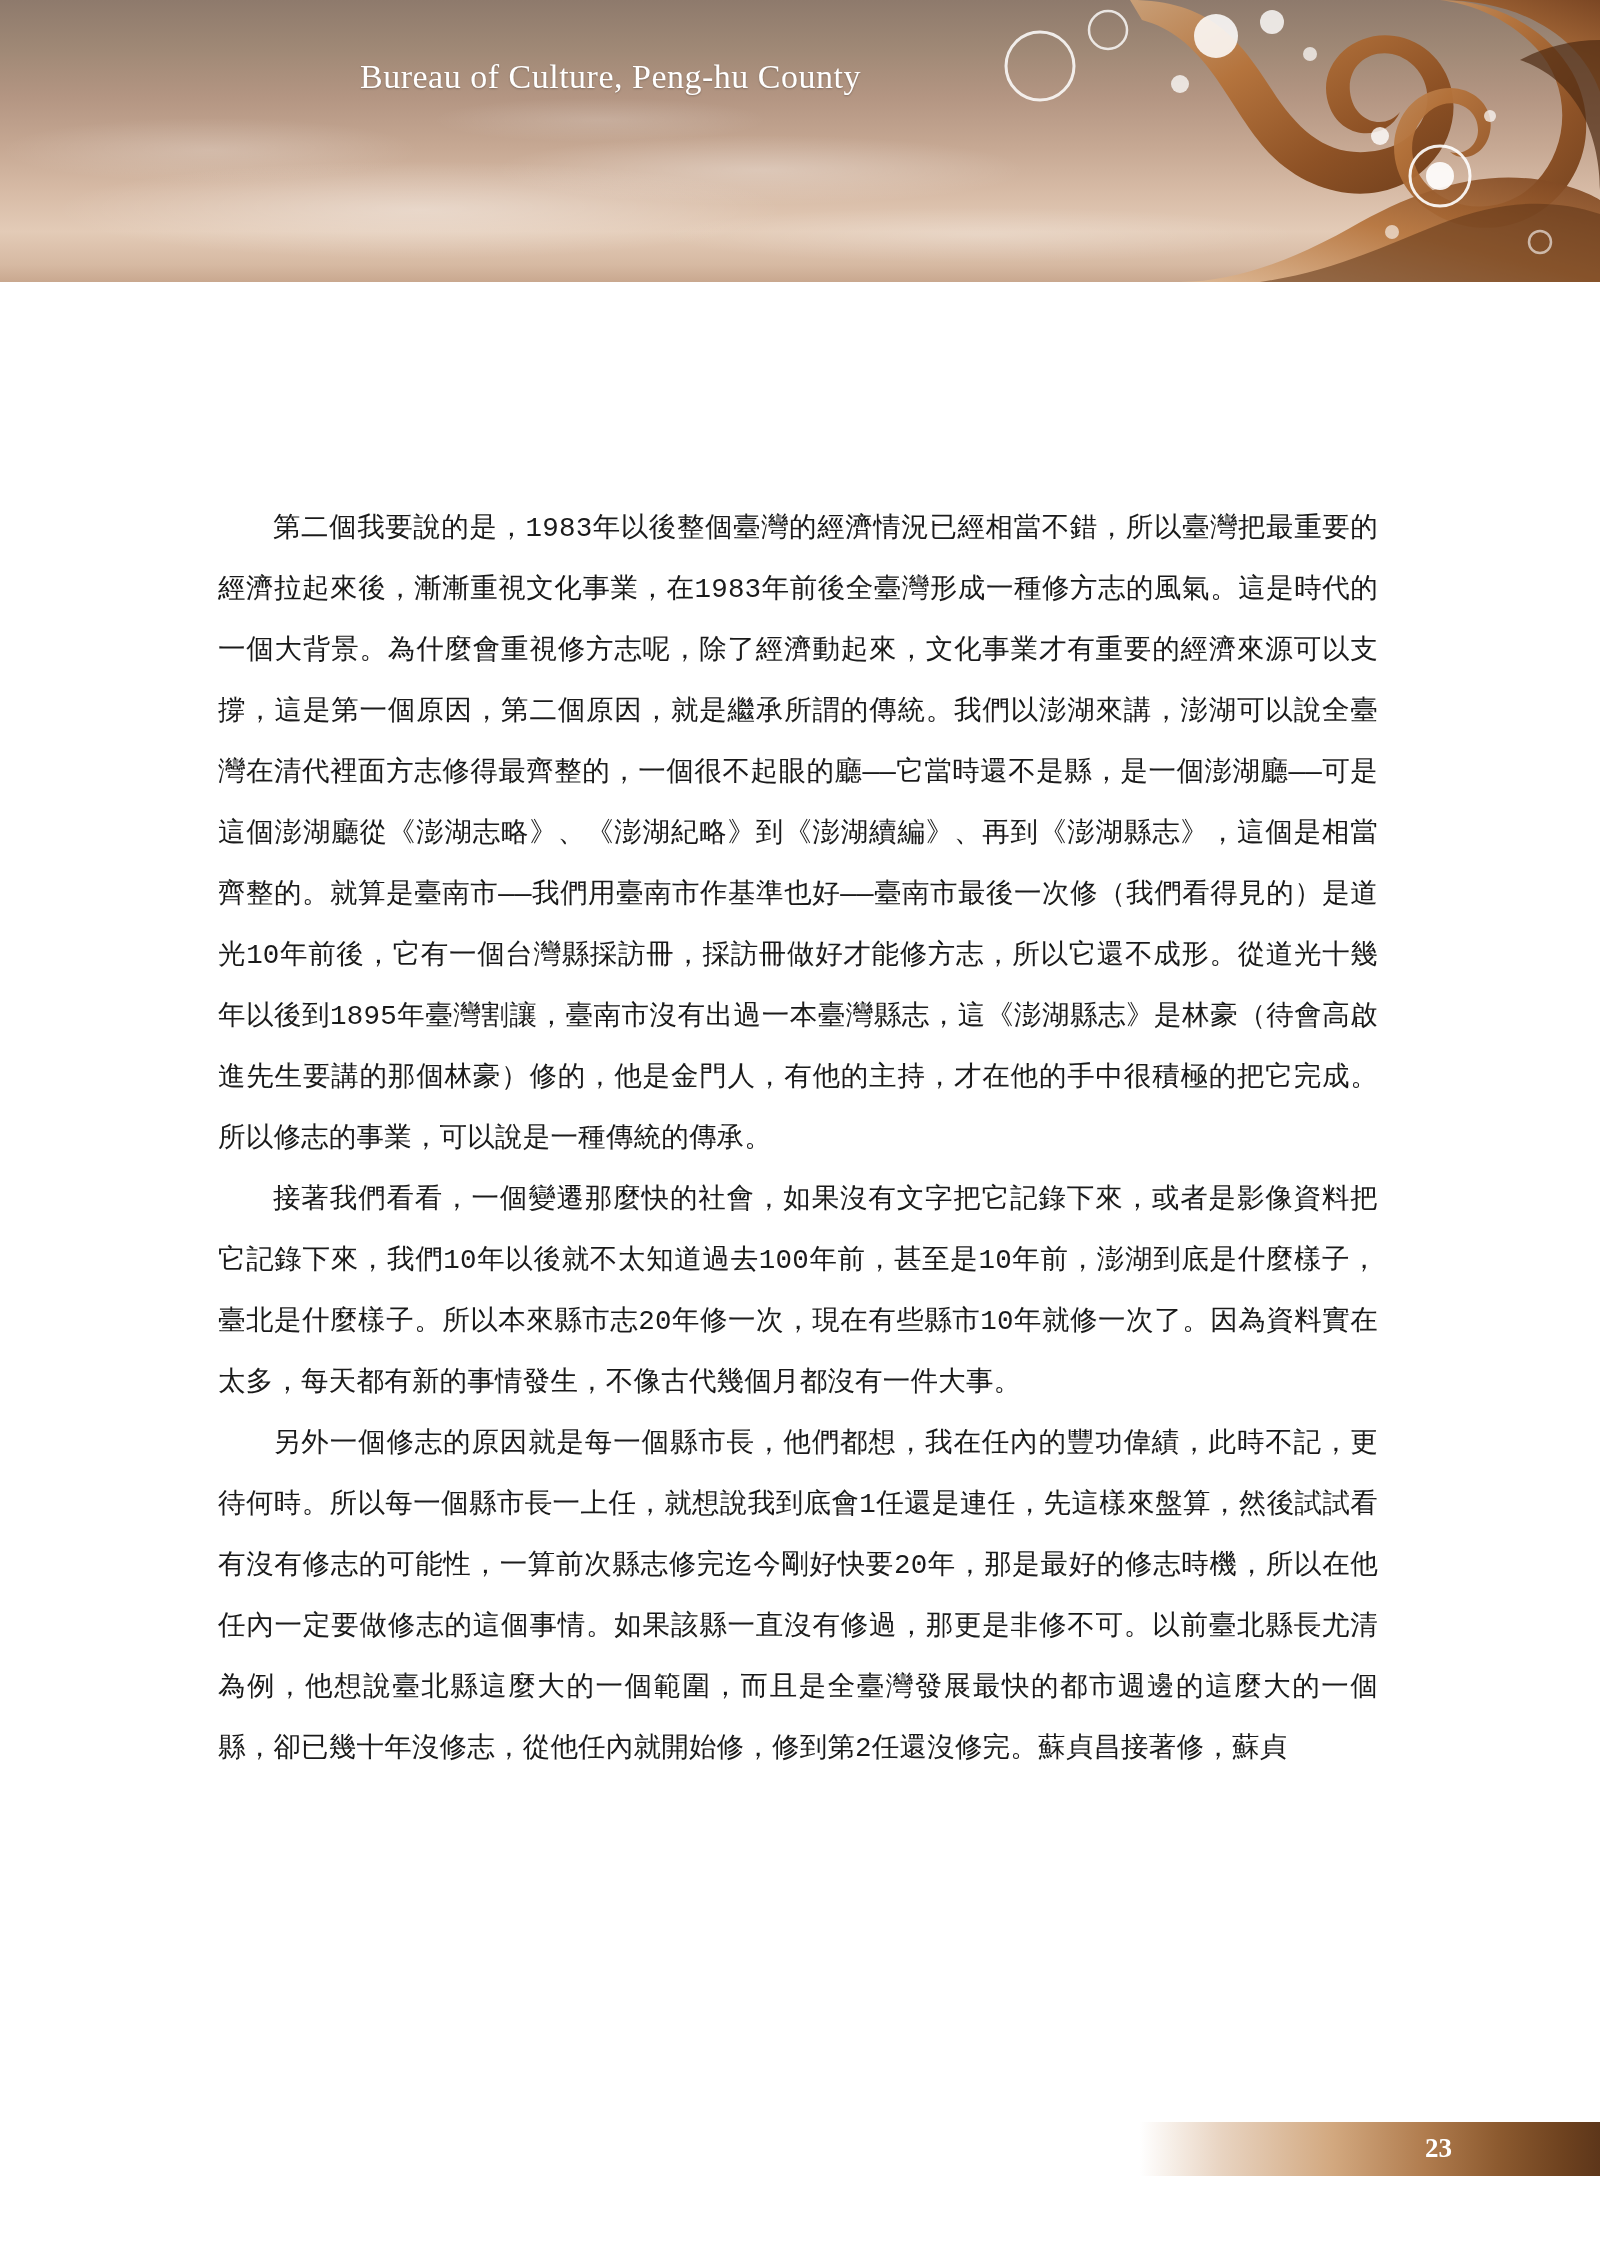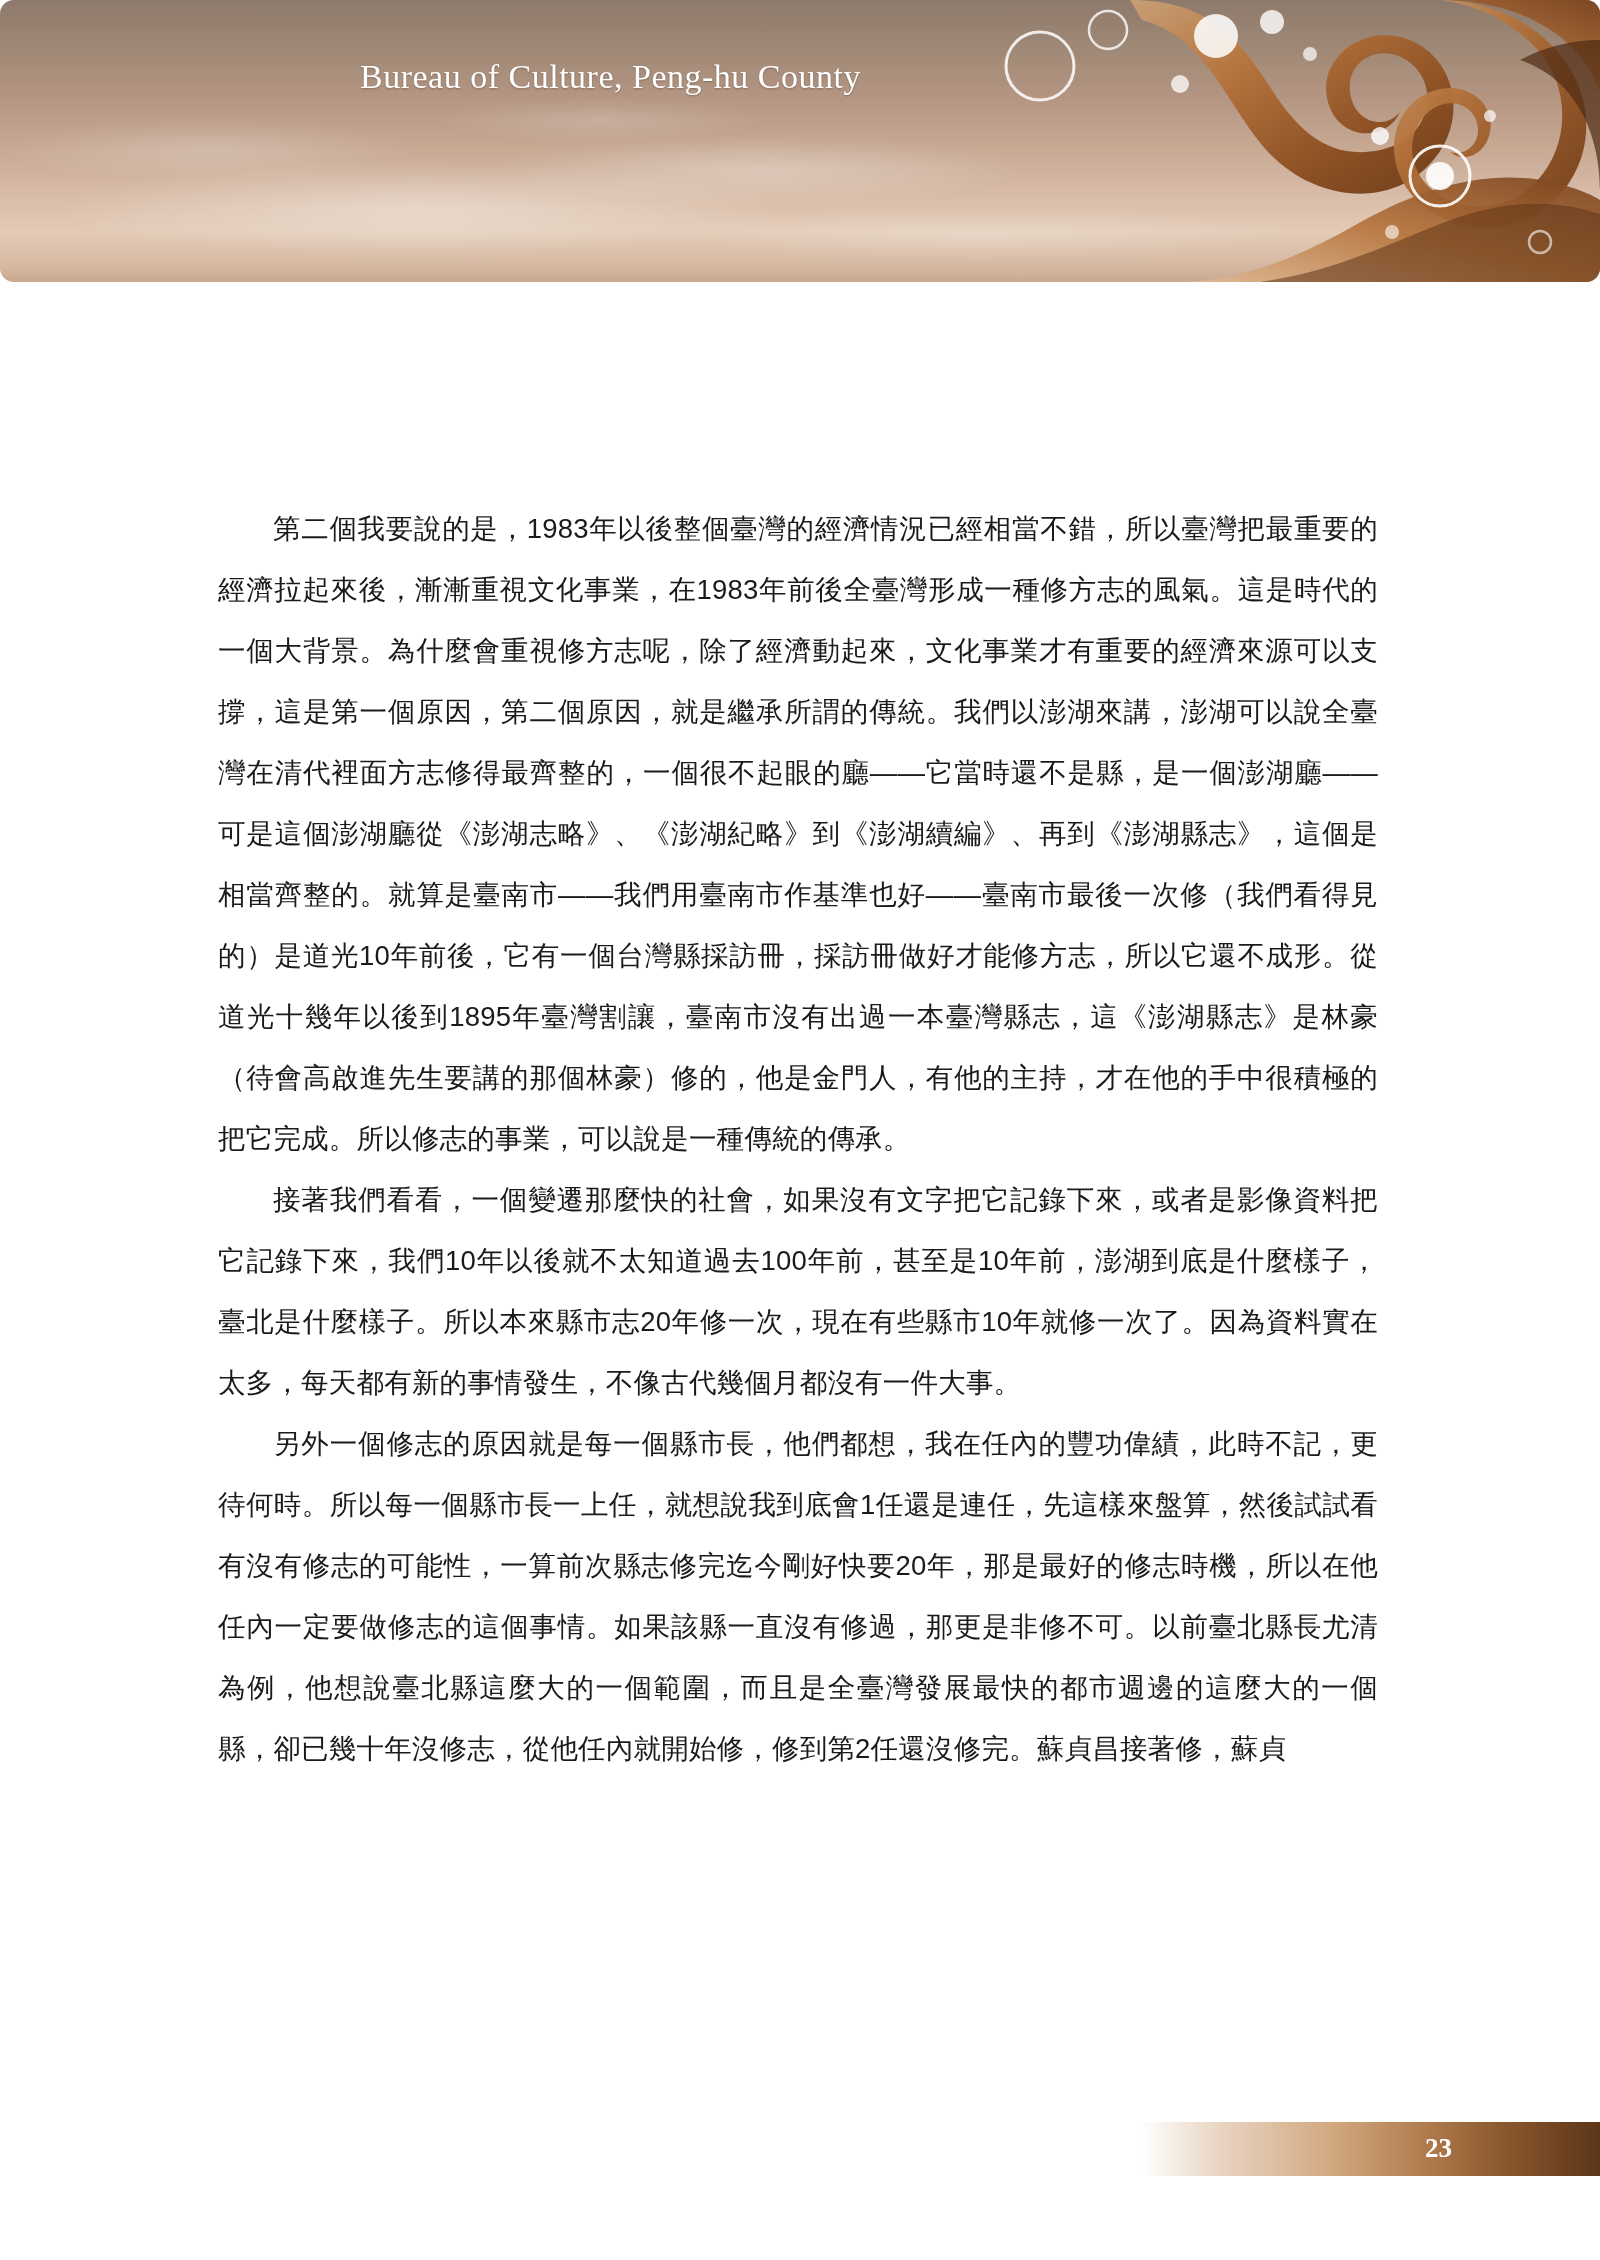--- a/index.html
+++ b/index.html
@@ -16,21 +16,20 @@
   }
 
   
   .header {
     position: absolute;
     left: 0;
     top: 0;
     width: 1600px;
     height: 282px;
     overflow: hidden;
-    border-radius: 14px;
   }
   .header-sky {
     position: absolute;
     left: 0; top: 0;
     width: 1600px; height: 282px;
     background:
       linear-gradient(to bottom,
         #8e7a6c 0%,
         #a08976 18%,
         #b39582 34%,
@@ -77,21 +76,21 @@
     width: 1160px;
   }
   .para {
     margin: 0 0 0 0;
     text-indent: 2em;
     font-size: 27.5px;
     line-height: 61px;
     color: #1a1a1a;
     text-align: justify;
     text-justify: inter-ideograph;
-    font-family: Liberation Sans, sans-serif;
+    font-family: Liberation Mono, monospace;
     letter-spacing: 0.2px;
   }
 
   
   .footer {
     position: absolute;
     left: 0;
     bottom: 0;
     width: 1600px;
     height: 180px;

